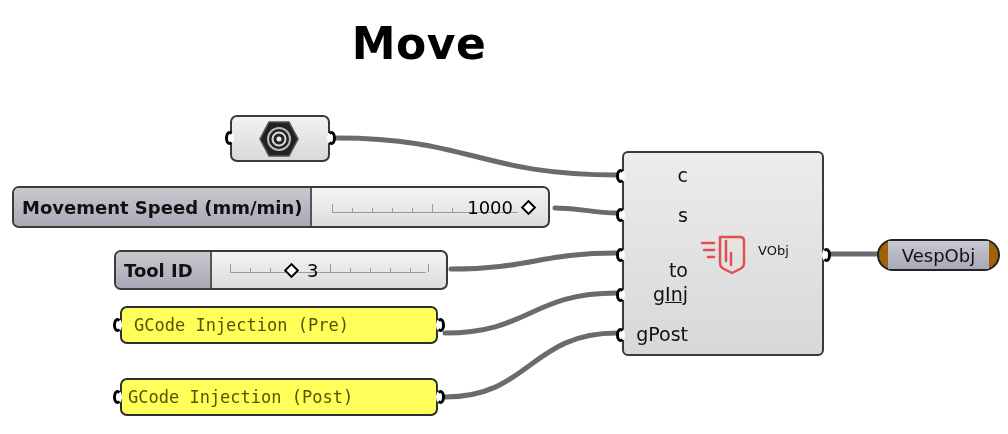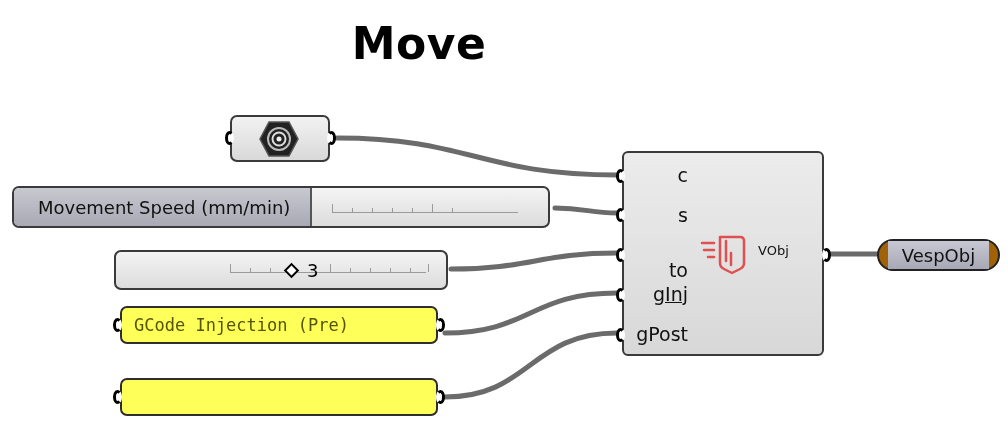--- a/index.html
+++ b/index.html
@@ -10,21 +10,21 @@
   .grip { position:absolute; width:9px; height:14px; box-sizing:border-box; border:3px solid #000; border-radius:50%; background:#fff; }
   .grip.in { border-right-color:transparent; }
   .grip.out { border-left-color:transparent; }
 
   
   .param { left:230px; top:115px; width:100px; height:47px; background:linear-gradient(#f2f2f2,#d9d9d9); }
   .hexicon { position:absolute; left:27px; top:3px; width:40px; height:38px; }
 
   
   .slider { background:linear-gradient(#f4f4f4,#dcdcdc); overflow:hidden; }
-  .slider .label { position:absolute; left:0; top:0; bottom:0; background:linear-gradient(#c8c8d0,#a9a9b5); border-right:2px solid #555; box-sizing:border-box; font-size:18px; color:#111; display:flex; align-items:center; padding-left:24px; }
+  .slider .label { position:absolute; left:0; top:0; bottom:0; background:linear-gradient(#c8c8d0,#a9a9b5); border-right:2px solid #555; box-sizing:border-box; font-size:18px; color:#111; display:flex; align-items:center; padding-left:8px;font-weight:bold; }
   .slider .track { position:absolute; height:1px; background:#9a9a9a; }
   .slider .tick { position:absolute; width:1px; height:8px; background:#9a9a9a; }
   .slider .val { position:absolute; font-size:18px; color:#000; display:flex; align-items:center; }
   .diamond { display:inline-block; width:7px; height:7px; border:2.5px solid #000; transform:rotate(45deg); background:#fff; }
 
   
   .panel { background:#ffff5a; border-color:#2e2e2e; font-family:"DejaVu Sans Mono", monospace; font-size:17px; color:#555500; display:flex; align-items:center; }
 
   
   .comp { left:622px; top:151px; width:202px; height:205px; background:linear-gradient(#ececec,#d8d8d8); border-radius:6px; }
@@ -65,24 +65,29 @@
 <div class="node slider" style="left:12px; top:186px; width:538px; height:42px;">
   <div class="label" style="width:298px;">Movement Speed (mm/min)</div>
   <div class="track" style="left:318px; right:30px; top:24px;"></div>
   <div class="tick" style="left:318px; top:16px;"></div>
   <div class="tick" style="left:338px; top:20px; height:4px;"></div>
   <div class="tick" style="left:358px; top:20px; height:4px;"></div>
   <div class="tick" style="left:378px; top:20px; height:4px;"></div>
   <div class="tick" style="left:398px; top:20px; height:4px;"></div>
   <div class="tick" style="left:418px; top:16px;"></div>
   <div class="tick" style="left:438px; top:20px; height:4px;"></div>
+  <div class="val" style="right:14px; top:0; bottom:0;">
+    <span>1000</span>
+    <span class="diamond" style="margin-left:10px;"></span>
+  </div>
   <span class="grip out" style="right:-9px; top:12px;"></span>
 </div>
 
 <div class="node slider" style="left:114px; top:250px; width:334px; height:40px;">
+  <div class="label" style="width:96px;">Tool ID</div>
   <div class="track" style="left:114px; right:20px; top:20px;"></div>
   <div class="tick" style="left:114px; top:12px;"></div>
   <div class="tick" style="left:134px; top:16px; height:4px;"></div>
   <div class="tick" style="left:154px; top:16px; height:4px;"></div>
   <div class="tick" style="left:214px; top:12px;"></div>
   <div class="tick" style="left:234px; top:16px; height:4px;"></div>
   <div class="tick" style="left:254px; top:16px; height:4px;"></div>
   <div class="tick" style="left:274px; top:16px; height:4px;"></div>
   <div class="tick" style="left:294px; top:16px; height:4px;"></div>
   <div class="tick" style="left:312px; top:12px;"></div>
@@ -94,20 +99,21 @@
 </div>
 
 <div class="node panel" style="left:120px; top:306px; width:318px; height:38px; padding-left:12px;">
   <span class="grip in" style="left:-9px; top:10px;"></span>
   <span>GCode Injection (Pre)</span>
   <span class="grip out" style="right:-9px; top:10px;"></span>
 </div>
 
 <div class="node panel" style="left:120px; top:378px; width:318px; height:38px; padding-left:6px;">
   <span class="grip in" style="left:-9px; top:10px;"></span>
+  <span>GCode Injection (Post)</span>
   <span class="grip out" style="right:-9px; top:10px;"></span>
 </div>
 
 <div class="node comp">
   <span class="grip in" style="left:-8px; top:16px;"></span>
   <span class="grip in" style="left:-8px; top:55px;"></span>
   <span class="grip in" style="left:-8px; top:95px;"></span>
   <span class="grip in" style="left:-8px; top:135px;"></span>
   <span class="grip in" style="left:-8px; top:175px;"></span>
 

